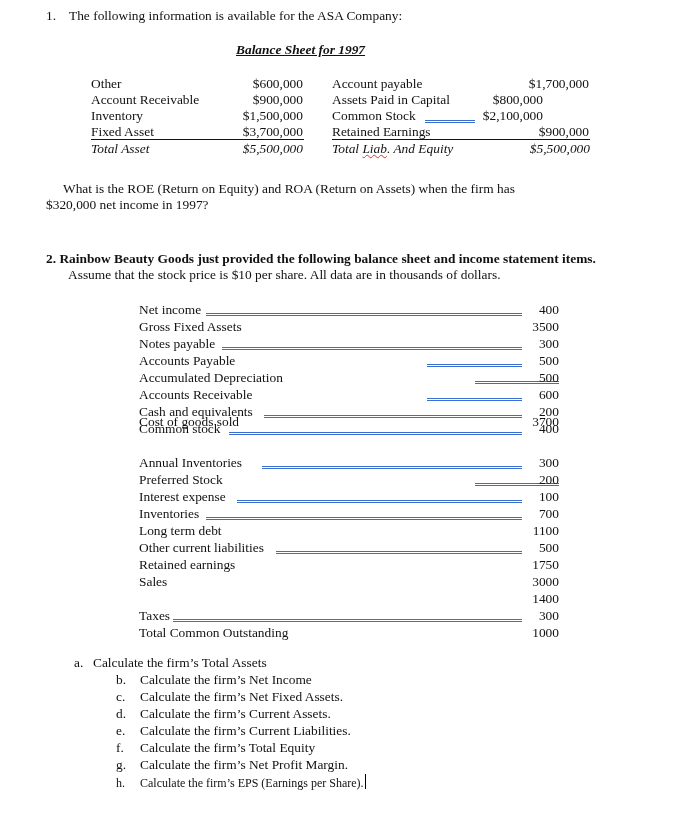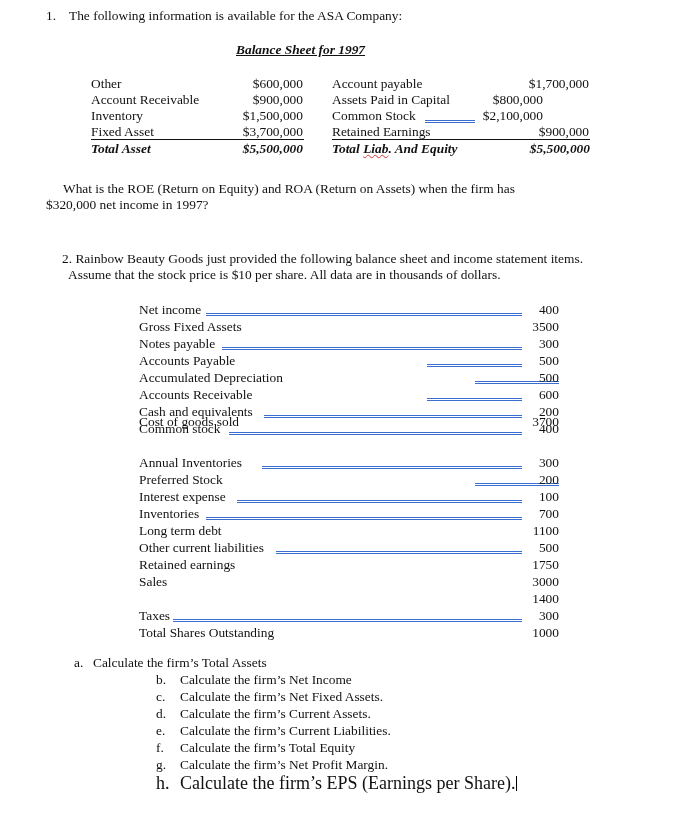--- a/index.html
+++ b/index.html
@@ -7,37 +7,37 @@
     width: 690px; height: 814px; position: relative; overflow: hidden;
     font-family: "Liberation Serif", "DejaVu Serif", serif;
     color: #111; font-size: 13.4px; line-height: 1;
   }
   .abs { position: absolute; white-space: nowrap; }
   .q1-head { left: 46px; top: 9px; }
   .q1-head .num { display: inline-block; width: 23px; }
   .bs-title { left: 236px; top: 43px; font-weight: bold; font-style: italic; text-decoration: underline; }
   .lbl { position: absolute; white-space: nowrap; }
   .val { position: absolute; white-space: nowrap; text-align: right; }
-  .total { font-weight: bold; font-style: italic; }
+  .total { font-weight: normal; font-style: italic; }
   .rule { position: absolute; height: 1px; background: #111; }
   .blue-dbl { position: absolute; height: 3px; border-top: 1px solid #3a6fd1; border-bottom: 1px solid #3a6fd1; box-sizing: border-box; }
   .squiggle { text-decoration: underline wavy #d33; text-decoration-thickness: 1px; }
 
   .q1-question { left: 63px; top: 182px; }
   .q1-question2 { left: 46px; top: 198px; }
-  .q2-head { left: 62px; top: 252px; }
+  .q2-head { left: 46px; top: 252px; font-weight: bold; }
   .q2-head2 { left: 68px; top: 268px; }
 
   .item-row { position: absolute; left: 139px; width: 420px; height: 17px; }
   .item-row .lbl { left: 0; top: 0; }
   .item-row .val { right: 0; top: 0; width: 60px; }
 
   .list-a { left: 74px; top: 656px; }
   .list-a .mk { display: inline-block; width: 19px; }
-  .sub { position: absolute; left: 116px; white-space: nowrap; margin-left: 40px; }
+  .sub { position: absolute; left: 116px; white-space: nowrap; }
   .sub .mk { display: inline-block; width: 24px; }
   .caret { display: inline-block; width: 1px; height: 15px; background: #000; vertical-align: -2px; margin-left: 1px; }
 </style>
 </head>
 <body>
 
 <div class="abs q1-head">
   <span class="num">1.</span><span>The following information is available for the ASA Company:</span>
 </div>
 <div class="abs bs-title">Balance Sheet for 1997</div>
@@ -160,21 +160,21 @@
   </div>
   <div class="item-row" style="top:592px">
     <span class="val">1400</span>
   </div>
   <div class="item-row" style="top:609px">
     <span class="lbl">Taxes</span>
     <div class="blue-dbl" style="left:34px;top:10px;width:349px"></div>
     <span class="val">300</span>
   </div>
   <div class="item-row" style="top:626px">
-    <span class="lbl">Total Shares Outstanding</span>
+    <span class="lbl">Total Common Outstanding</span>
     <span class="val">1000</span>
   </div>
 </div>
 
 <div class="abs list-a">
   <span class="mk">a.</span><span>Calculate the firm’s Total Assets</span>
 </div>
 <div class="sub" style="top:673px">
   <span class="mk">b.</span><span>Calculate the firm’s Net Income</span>
 </div>
@@ -186,15 +186,15 @@
 </div>
 <div class="sub" style="top:724px">
   <span class="mk">e.</span><span>Calculate the firm’s Current Liabilities.</span>
 </div>
 <div class="sub" style="top:741px">
   <span class="mk">f.</span><span>Calculate the firm’s Total Equity</span>
 </div>
 <div class="sub" style="top:758px">
   <span class="mk">g.</span><span>Calculate the firm’s Net Profit Margin.</span>
 </div>
-<div class="sub" style="top:774px;font-size:18px">
+<div class="sub" style="top:774px;font-size:12px">
   <span class="mk">h.</span><span>Calculate the firm’s EPS (Earnings per Share).</span><span class="caret"></span>
 </div>
 
 </body></html>

